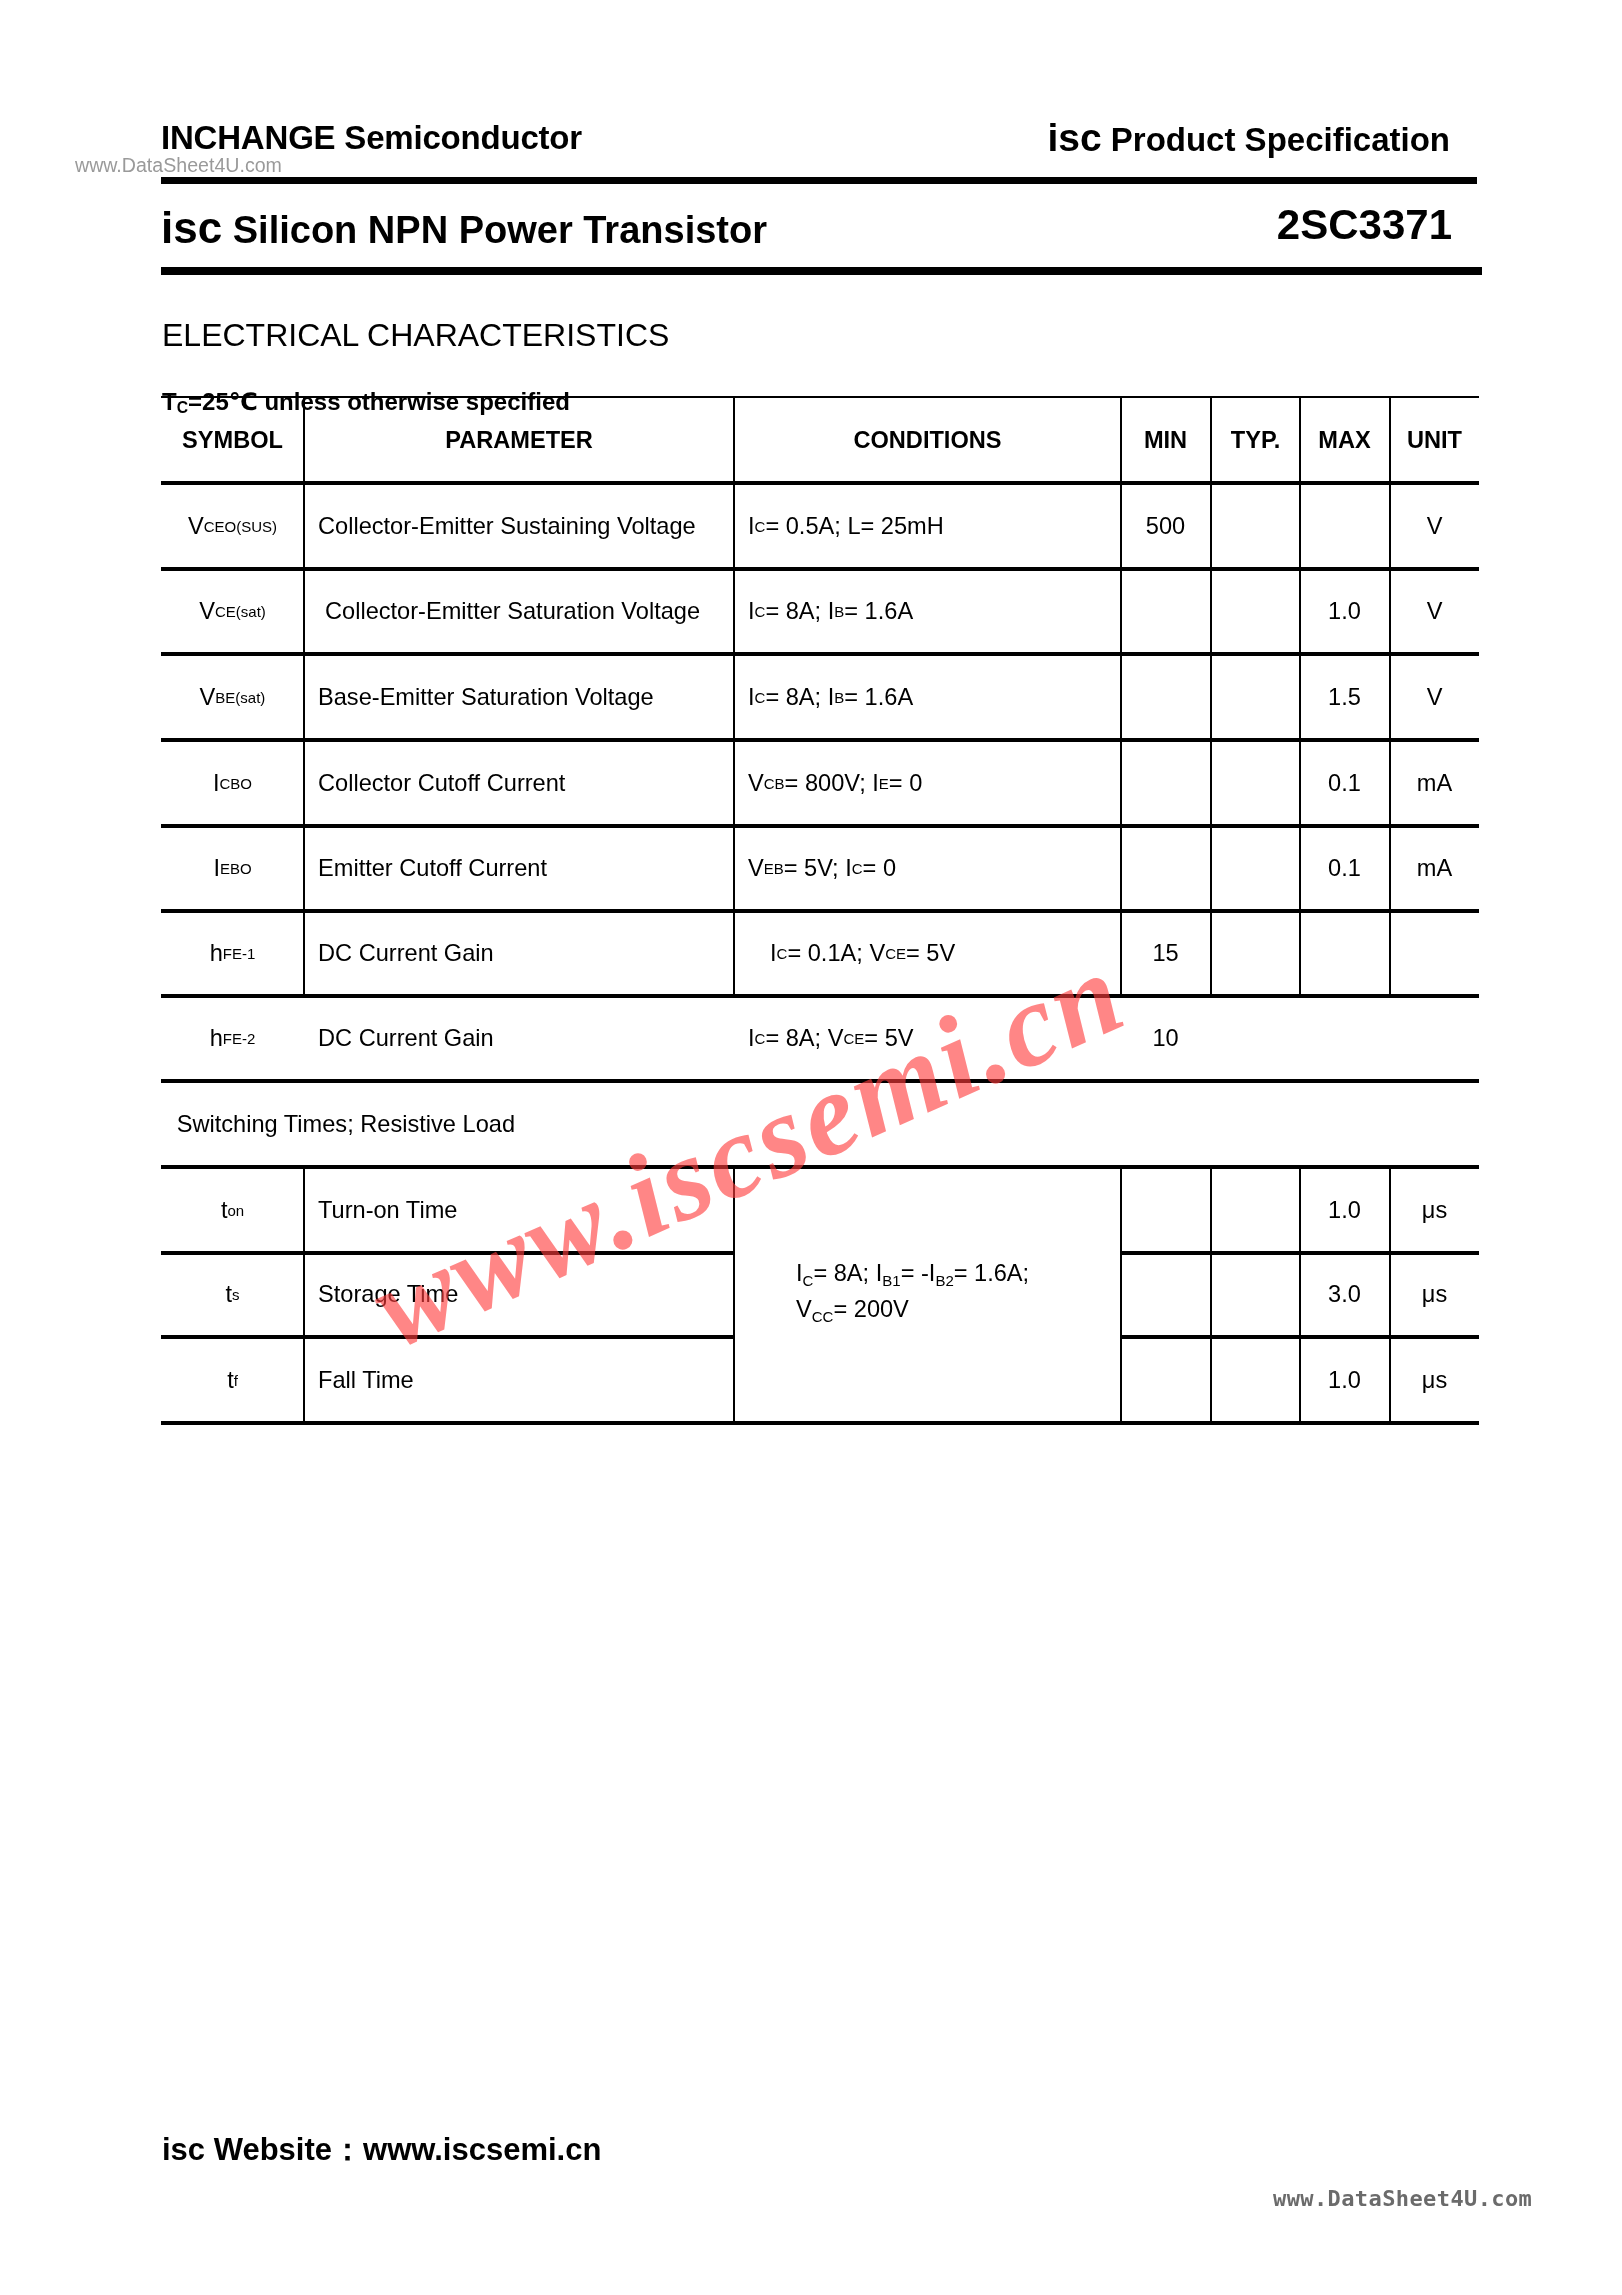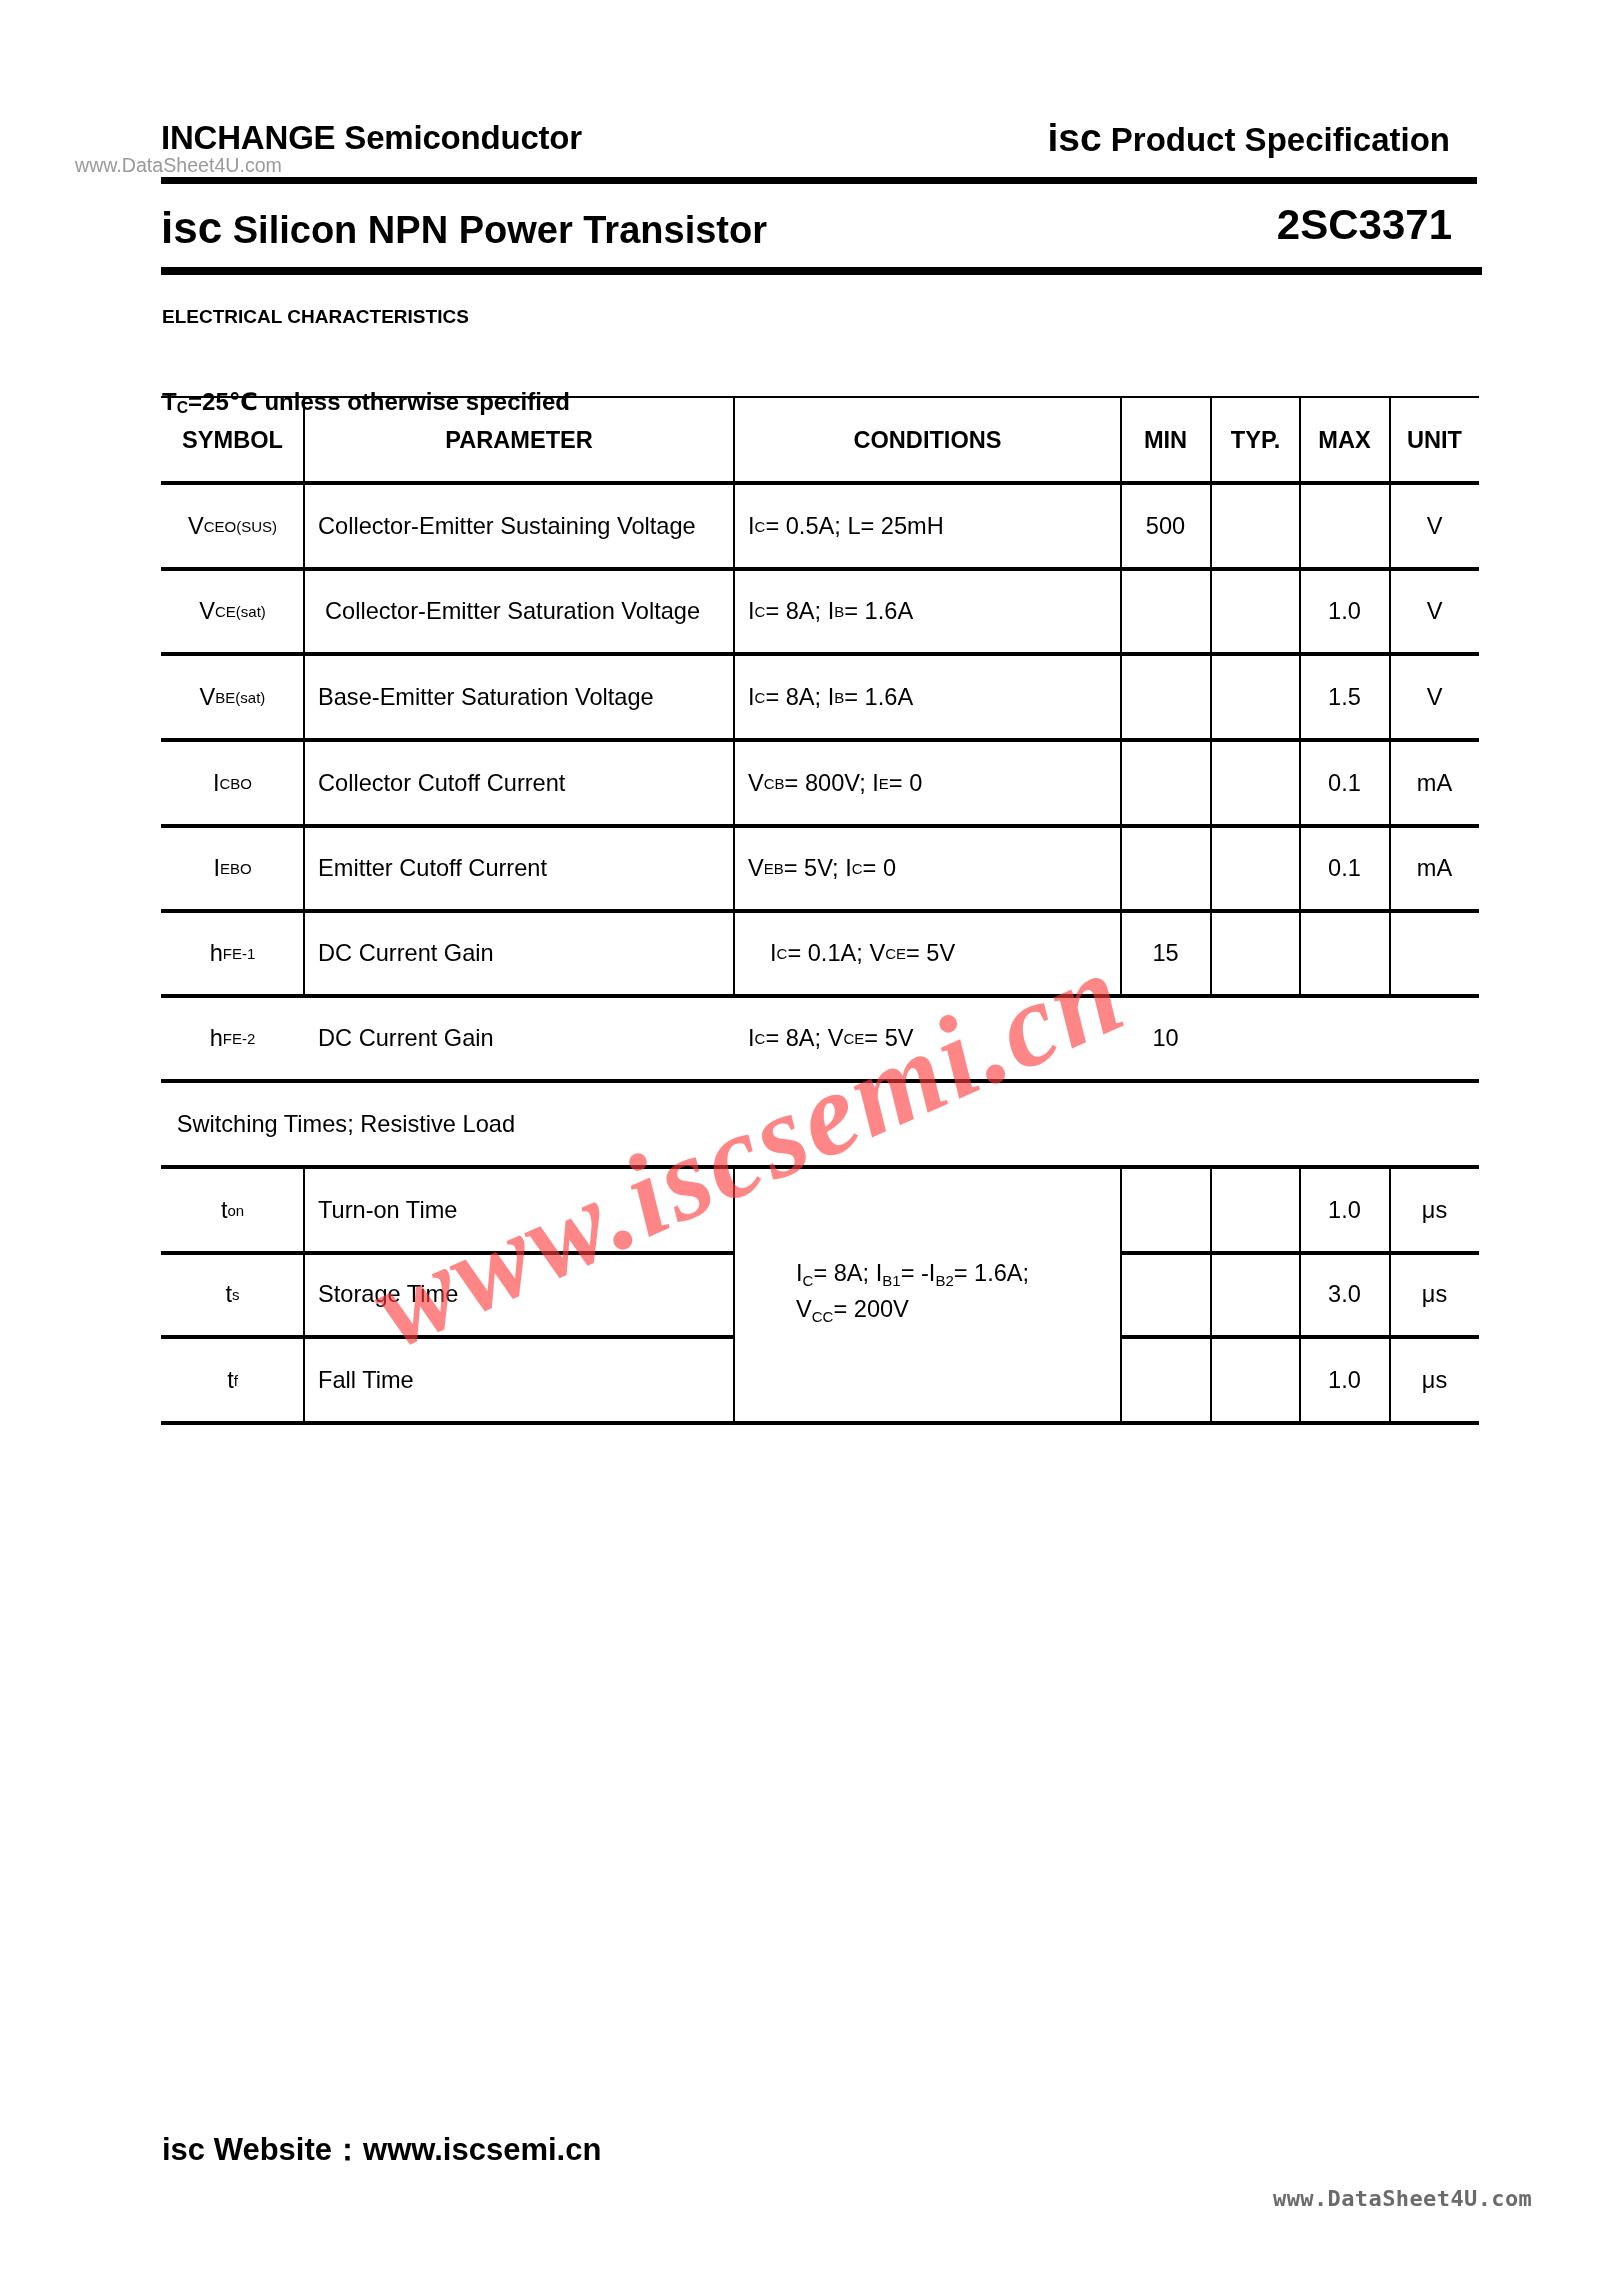--- a/index.html
+++ b/index.html
@@ -7,21 +7,21 @@
          font-family: "Liberation Sans", "DejaVu Sans", sans-serif; color: #000; }
   .abs { position: absolute; }
   .hdr-company { left: 161px; top: 119px; font-size: 33px; font-weight: bold; letter-spacing: -0.2px; }
   .hdr-spec { right: 173px; top: 116px; font-size: 33px; font-weight: bold; white-space: nowrap; }
   .hdr-spec .isc { font-size: 39px; }
   .wm-top { left: 75px; top: 154px; font-size: 19.6px; color: #9a9a9a; }
   .rule { background: #000; }
   .title { left: 161px; top: 203px; font-size: 38px; font-weight: bold; white-space: nowrap; }
   .title .isc { font-size: 44px; }
   .partno { right: 171px; top: 201px; font-size: 42px; font-weight: bold; }
-  .sec-title { left: 162px; top: 306px; font-size: 19px; font-weight: bold; }
+  .sec-title { left: 162px; top: 317px; font-size: 32px; font-weight: normal; }
   .sec-cond { left: 162px; top: 372px; font-size: 24px; font-weight: bold; white-space: nowrap; margin-top: 16px; }
   .sec-cond sub { font-size: 15.7px; vertical-align: -3.1px; }
 
   .hline { position: absolute; background: #000; height: 3.9px; left: 161px; }
   .vline { position: absolute; background: #000; width: 2.4px; }
   .cell { position: absolute; display: flex; align-items: center; font-size: 23.6px; white-space: nowrap; }
   .cell.center { justify-content: center; text-align: center; }
   .cell.left { justify-content: flex-start; padding-left: 14px; box-sizing: border-box; }
   .cell.head { font-weight: bold; font-size: 23.6px; }
   .cell sub { font-size: 15px; vertical-align: -4.7px; }

